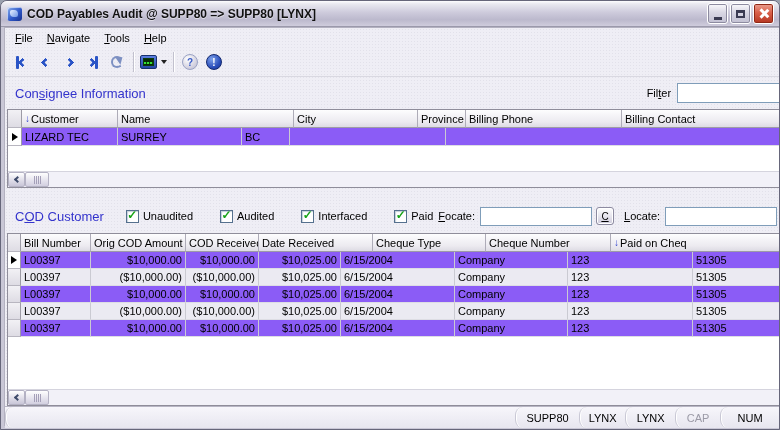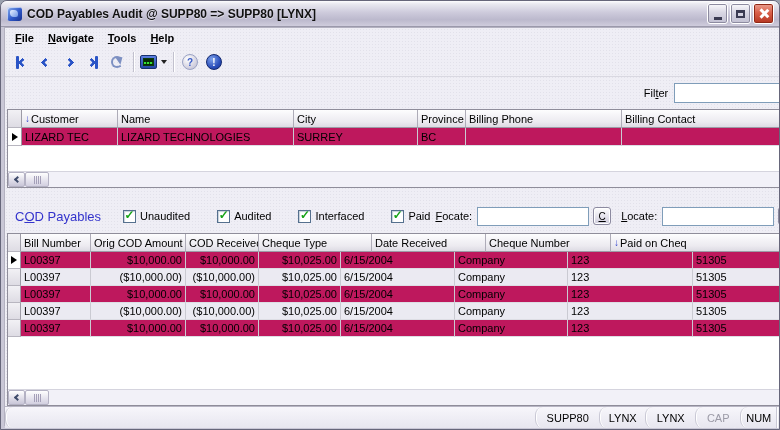--- a/index.html
+++ b/index.html
@@ -44,21 +44,21 @@
   
   .frame{flex:1;padding:0 3px 3px 3px;display:flex;min-height:0;}
   .client{flex:1;display:flex;flex-direction:column;min-height:0;
     background-color:#efeef5;
     background-image:radial-gradient(#e2e1ea 22%,transparent 24%);
     background-size:3px 3px;
     border:1px solid #b3b1c0;}
 
   
   .menubar{height:20px;flex:0 0 20px;display:flex;align-items:center;padding-left:3px;font-size:11px;}
-  .menu-item{padding:2px 7px;color:#000;cursor:default;font-weight:bold;}
+  .menu-item{padding:2px 7px;color:#000;cursor:default;}
   .u{text-decoration:underline;}
 
   
   .toolbar{height:29px;flex:0 0 29px;display:flex;align-items:center;padding-left:4px;
     border-bottom:1px solid #d9d8e1;}
   .tbtn{height:24px;min-width:24px;display:flex;align-items:center;justify-content:center;border-radius:2px;padding:0 2px;}
   .tsep{width:1px;height:20px;background:#c2c1ce;box-shadow:1px 0 0 #fff;margin:0 4px;}
   .chv{width:7px;height:7px;border-left:3px solid #2a54c6;border-bottom:3px solid #2a54c6;border-radius:1px;}
   .chv.left{transform:rotate(45deg);}
   .chv.right{transform:rotate(225deg);}
@@ -91,21 +91,21 @@
   .t1{height:79px;flex:0 0 79px;}
   .grid-head{display:flex;height:18px;flex:0 0 18px;}
   .hcell{background:linear-gradient(to bottom,#fdfdfe,#eceaf0 70%,#dddbe3);
     border-right:1px solid #aeacb8;border-bottom:1px solid #9d9ba6;
     font-size:11px;color:#000;padding:1px 3px;white-space:nowrap;overflow:hidden;
     display:flex;align-items:center;}
   .sortarrow{color:#3344cc;font-size:10px;margin-right:1px;font-weight:bold;}
   .grid-row{display:flex;height:18px;flex:0 0 18px;}
   .t2 .grid-row{height:17px;flex:0 0 17px;}
   .cell{font-size:11px;padding:1px 3px;border-right:1px solid #cacad2;border-bottom:1px solid #dddde4;
-    white-space:nowrap;overflow:hidden;display:flex;align-items:center;background:#be185d;}
+    white-space:nowrap;overflow:hidden;display:flex;align-items:center;background:#8b5cf6;}
   .cell.num{justify-content:flex-end;}
   .row-alt .cell{background:#ebeaf2;}
   .selcell{background:linear-gradient(to bottom,#f2f1f5,#dedce4);border-right:1px solid #9d9ba6;border-bottom:1px solid #b8b6c0;
     display:flex;align-items:center;justify-content:center;}
   .selcell.current{background:#fff;}
   .row-arrow{width:0;height:0;border-left:6px solid #000;border-top:4px solid transparent;border-bottom:4px solid transparent;}
   .grid-filler{flex:1;background:#fff;}
 
   
   .cod-row{height:34px;flex:0 0 34px;padding:0 6px 0 10px;}
@@ -214,20 +214,21 @@
       <div class="tsep"></div>
       <div class="tbtn">
             <span class="round-icon help-icon">?</span>
           </div>
       <div class="tbtn">
             <span class="round-icon info-icon">!</span>
           </div>
     </div>
 
     <div class="section-row consignee-row">
+      <div class="section-label"><span>Con</span><span class="u">s</span><span>ignee Information</span></div>
       <div class="spacer"></div>
       <div class="filter-top-label"><span>Fil</span><span class="u">t</span><span>er</span></div>
       <input class="xp-input" style="width: 122px;" value="">
     </div>
 
     <div class="grid t1">
       <div class="grid-head">
         <div class="hcell selcell" style="width:14px;flex:0 0 14px"></div>
         <div class="hcell" style="width:96px;flex:0 0 96px">
               <span class="sortarrow">↓</span>
@@ -247,21 +248,20 @@
             </div>
         <div class="hcell" style="flex:1;border-right:none">
               <span>Billing Contact</span>
             </div>
       </div>
       <div class="grid-row">
         <div class="selcell current" style="width:14px;flex:0 0 14px">
               <span class="row-arrow"></span>
             </div>
         <div class="cell" style="width:96px;flex:0 0 96px">LIZARD TEC</div>
-        <div class="cell" style="width:176px;flex:0 0 176px">LIZARD TECHNOLOGIES</div>
         <div class="cell" style="width:124px;flex:0 0 124px">SURREY</div>
         <div class="cell" style="width:48px;flex:0 0 48px">BC</div>
         <div class="cell" style="width:156px;flex:0 0 156px"></div>
         <div class="cell" style="flex:1;border-right:none"></div>
       </div>
       <div class="grid-filler"></div>
       <div class="hscroll">
         <div class="sbtn">
               <span class="sb-arr left"></span>
             </div>
@@ -274,21 +274,21 @@
         <div class="htrack"></div>
         <div class="sbtn">
               <span class="sb-arr right"></span>
             </div>
       </div>
     </div>
 
     <div class="gap"></div>
 
     <div class="section-row cod-row">
-      <div class="section-label"><span>C</span><span class="u">O</span><span>D Payables</span></div>
+      <div class="section-label"><span>C</span><span class="u">O</span><span>D Customer</span></div>
 
       <div class="cb-group">
         <span class="cb">
               <span class="checkmark">✓</span>
             </span>
         <span class="inline-label">Unaudited</span>
       </div>
       <div class="cb-group">
         <span class="cb">
               <span class="checkmark">✓</span>
@@ -331,25 +331,25 @@
             <div class="hcell selcell" style="width:13px;flex:0 0 13px"></div>
             <div class="hcell" style="width:70px;flex:0 0 70px">
                   <span>Bill Number</span>
                 </div>
             <div class="hcell" style="width:95px;flex:0 0 95px">
                   <span>Orig COD Amount</span>
                 </div>
             <div class="hcell" style="width:73px;flex:0 0 73px">
                   <span>COD Received</span>
                 </div>
+            <div class="hcell" style="width:114px;flex:0 0 114px">
+                  <span>Date Received</span>
+                </div>
             <div class="hcell" style="width:113px;flex:0 0 113px">
                   <span>Cheque Type</span>
-                </div>
-            <div class="hcell" style="width:114px;flex:0 0 114px">
-                  <span>Date Received</span>
                 </div>
             <div class="hcell" style="width:125px;flex:0 0 125px">
                   <span>Cheque Number</span>
                 </div>
             <div class="hcell" style="flex:1;border-right:none">
                   <span class="sortarrow">↓</span>
                   <span>Paid on Cheq</span>
                 </div>
           </div>
 
@@ -452,19 +452,19 @@
             </div>
       </div>
     </div>
 
     <div class="statusbar">
       <div class="seg flexseg"></div>
       <div class="seg" style="width:64px">SUPP80</div>
       <div class="seg" style="width:46px">LYNX</div>
       <div class="seg" style="width:50px">LYNX</div>
       <div class="seg disabled" style="width:45px">CAP</div>
-      <div class="seg" style="width:36px">NUM</div>
+      <div class="seg" style="width:59px">NUM</div>
       <div class="grip-seg"></div>
     </div>
 
   </div>
   </div>
 </div>
 
 </body></html>

